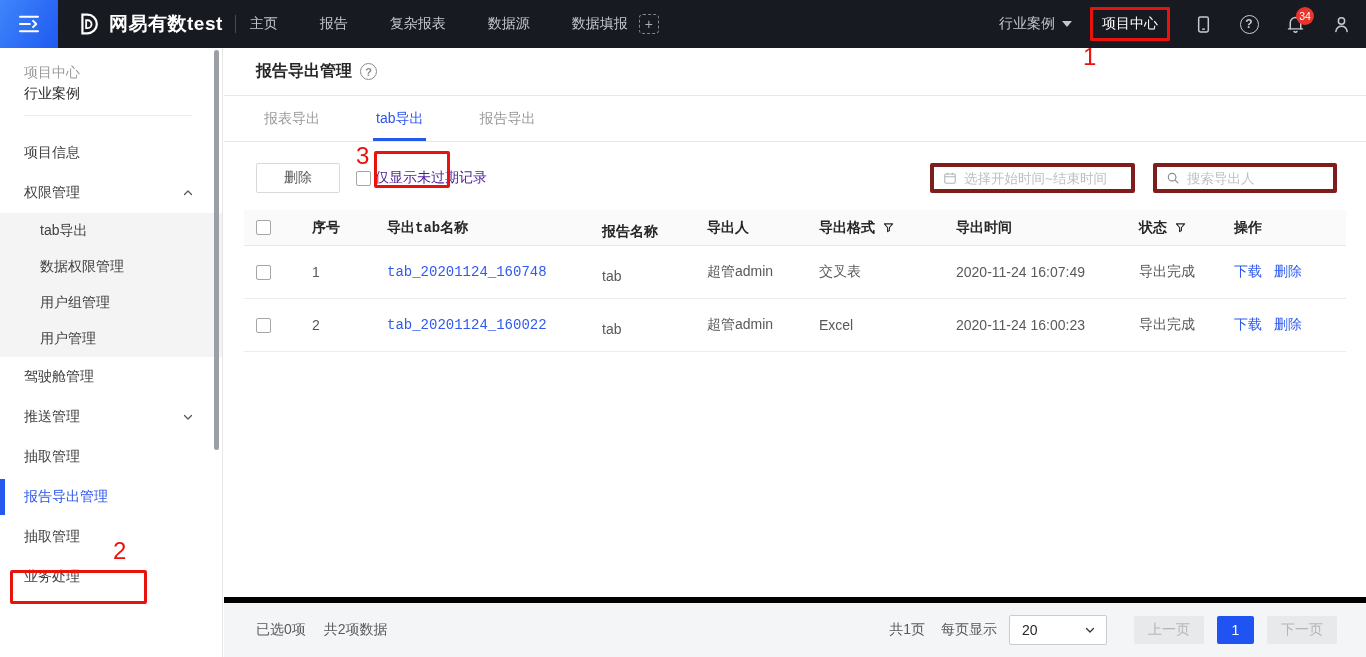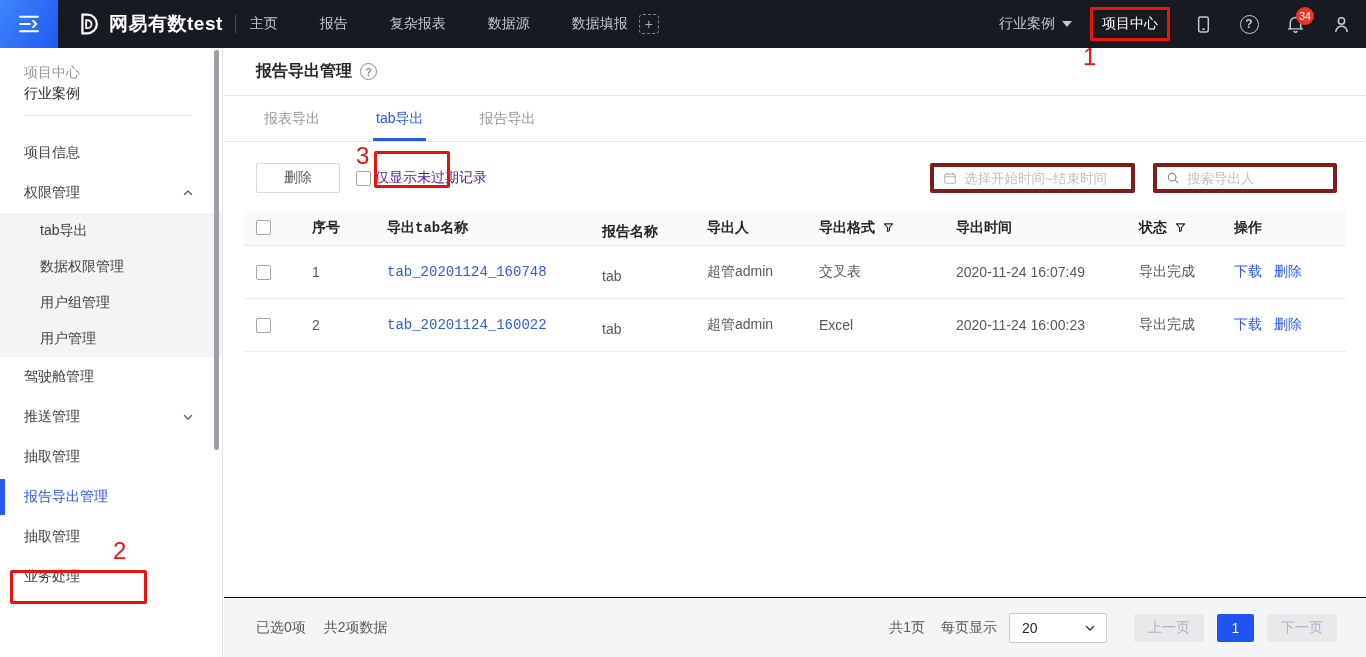--- a/index.html
+++ b/index.html
@@ -70,21 +70,21 @@
   .c-exporter { width:112px; }
   .c-format { width:137px; }
   .c-time { width:183px; }
   .c-status { width:95px; }
   .c-actions { width:124px; }
   a.link { color:#2f5af0; text-decoration:none; cursor:pointer; }
   .actions { display:flex; gap:12px; }
   .funnel { color:#262626; margin-left:3px; cursor:pointer; }
 
   
-  .footerbar { position:absolute; left:0; right:0; bottom:0; height:60px; background:#f4f5f6; border-top:1px solid #000000; display:flex; align-items:center; padding:0 29px 0 32px; color:#595959; }
+  .footerbar { position:absolute; left:0; right:0; bottom:0; height:60px; background:#f4f5f6; border-top:6px solid #000000; display:flex; align-items:center; padding:0 29px 0 32px; color:#595959; }
   .summary { display:flex; gap:18px; }
   .pager { margin-left:auto; display:flex; align-items:center; }
   .pager .lbl { margin-right:16px; color:#595959; }
   .select { width:98px; height:30px; border:1px solid #c9ccd1; border-radius:2px; background:#fff; display:flex; align-items:center; padding:0 10px 0 12px; color:#262626; cursor:pointer; margin-right:14px; }
   .select .val { flex:1; }
   .pg-btn { height:28px; border-radius:2px; background:#e8e9eb; color:#b3b6bb; display:flex; align-items:center; justify-content:center; padding:0 14px; margin-left:13px; cursor:pointer; }
   .pg-num { width:37px; height:28px; border-radius:2px; background:#1f54f2; color:#fff; display:flex; align-items:center; justify-content:center; margin-left:13px; cursor:pointer; }
 
   
   .anno-box { position:absolute; border:3px solid #e8130d; border-radius:2px; pointer-events:none; z-index:50; }

